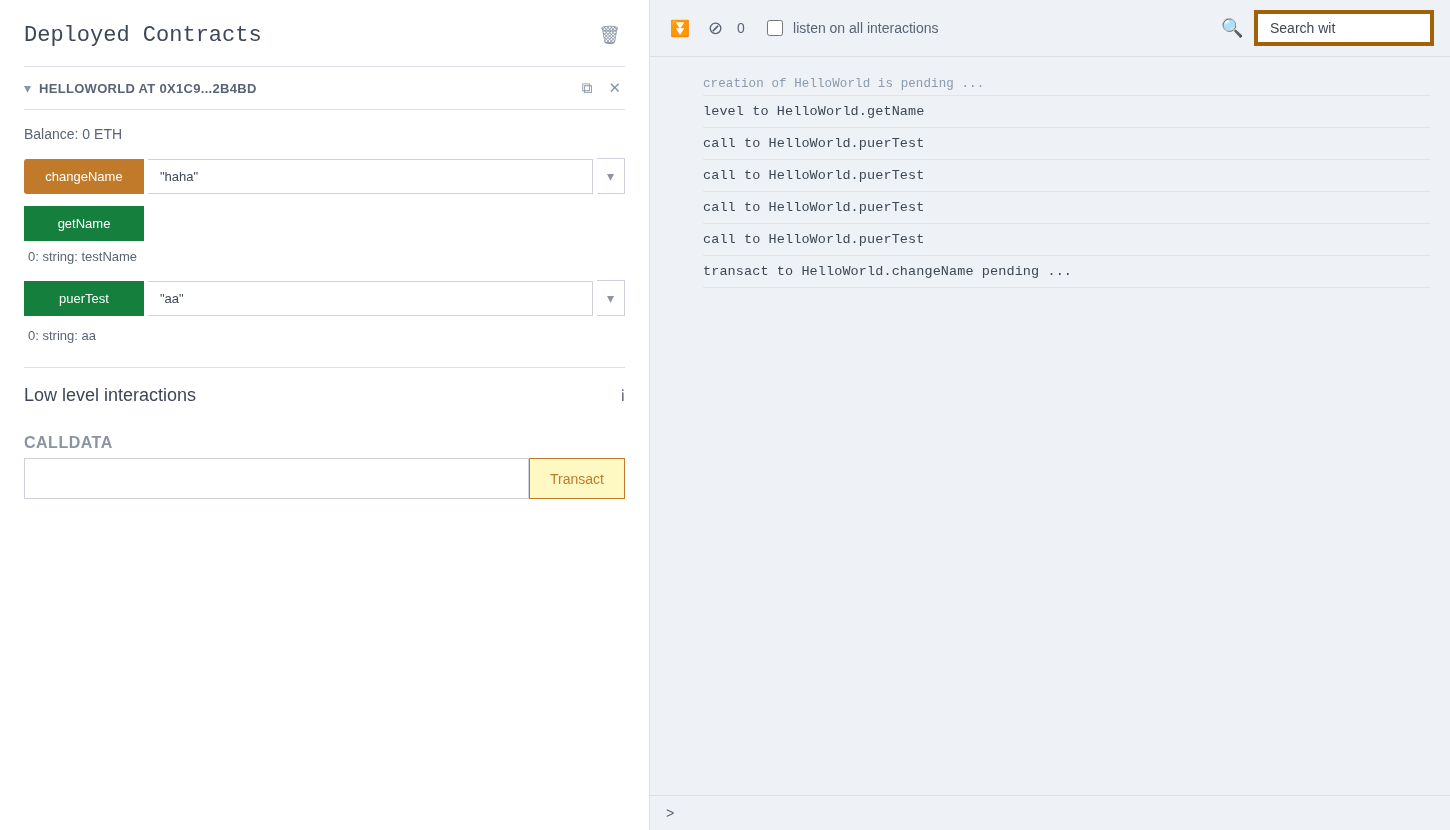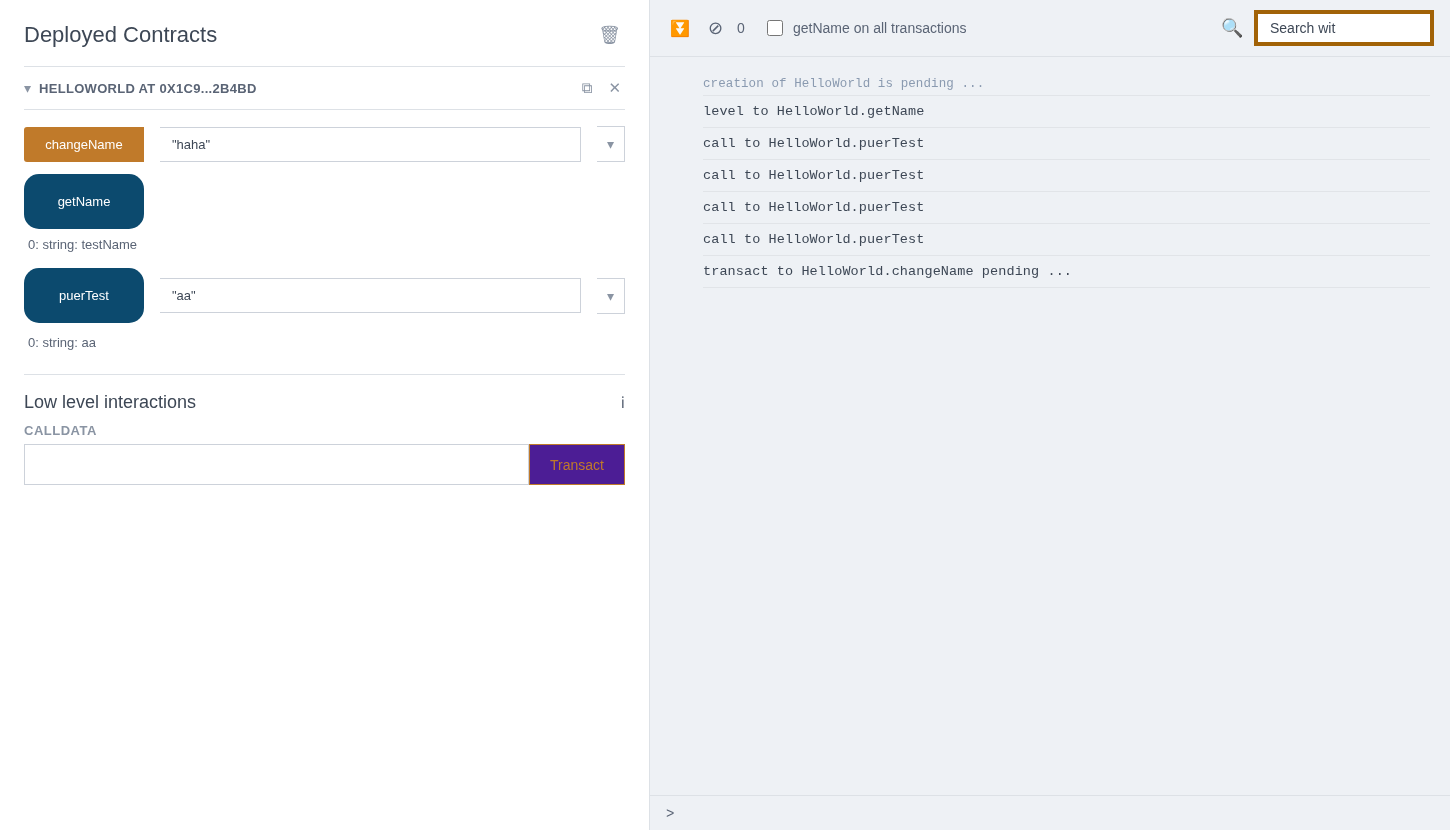--- a/index.html
+++ b/index.html
@@ -28,20 +28,21 @@
       display: flex;
       align-items: center;
       justify-content: space-between;
       margin-bottom: 16px;
     }
 
     .panel-title {
       font-size: 22px;
       font-weight: 400;
       color: #3d4755;
+      font-family: Liberation Mono, monospace;
     }
 
     .delete-icon-btn {
       background: none;
       border: none;
       cursor: pointer;
       color: #8a94a3;
       font-size: 18px;
       padding: 4px;
     }
@@ -83,45 +84,45 @@
       font-size: 14px;
       color: #5a6475;
       margin-bottom: 16px;
     }
 
     
     .function-row {
       display: flex;
       align-items: center;
       margin-bottom: 12px;
-      gap: 16px;
+      gap: 4px;
     }
 
     .btn-orange {
       background: #c07a2a;
       color: #fff;
       border: none;
       padding: 10px 14px;
       font-size: 13px;
       font-weight: 500;
       cursor: pointer;
       border-radius: 3px 0 0 3px;
       white-space: nowrap;
       min-width: 120px;
     }
 
     .btn-blue {
-      background: #0c4a6e;
+      background: #15803d;
       color: #fff;
       border: none;
-      padding: 20px 14px;
+      padding: 10px 14px;
       font-size: 13px;
       font-weight: 500;
       cursor: pointer;
-      border-radius: 15px;
+      border-radius: 0;
       white-space: nowrap;
       min-width: 120px;
     }
 
     .function-input {
       flex: 1;
       border: 1px solid #cdd2da;
       border-left: none;
       padding: 9px 12px;
       font-size: 13px;
@@ -166,44 +167,45 @@
       color: #3d4755;
     }
 
     .info-icon {
       color: #5a6475;
       font-size: 16px;
       cursor: pointer;
     }
 
     .calldata-label {
-      font-size: 13px;
+      font-size: 16px;
       font-weight: 600;
       color: #8a94a3;
       letter-spacing: 0.5px;
       margin-bottom: 6px;
+      margin-top: 18px;
     }
 
     .calldata-row {
       display: flex;
       align-items: stretch;
       gap: 0;
     }
 
     .calldata-input {
       flex: 1;
       border: 1px solid #cdd2da;
       padding: 12px;
       font-size: 13px;
       outline: none;
       background: #fff;
     }
 
     .transact-btn {
-      background: #4c1d95;
+      background: #fef9c3;
       border: 1px solid #c07a2a;
       color: #c07a2a;
       padding: 10px 20px;
       font-size: 14px;
       cursor: pointer;
       white-space: nowrap;
     }
 
     
     .right-panel {
@@ -322,20 +324,21 @@
     <span class="chevron-icon">▾</span>
     <span class="contract-name">HELLOWORLD AT 0X1C9...2B4BD</span>
     <button class="copy-icon-btn">
       <span>⧉</span>
     </button>
     <button class="close-icon-btn">
       <span>✕</span>
     </button>
   </div>
 
+  <div class="balance-text">Balance: 0 ETH</div>
 
   <div class="function-row">
     <button class="btn-orange">
       <span>changeName</span>
     </button>
     <input class="function-input" type="text" value="&quot;haha&quot;" style="">
     <button class="dropdown-btn">
       <span>▾</span>
     </button>
   </div>
@@ -384,21 +387,21 @@
 
   <div class="console-toolbar">
     <button class="toolbar-icon-btn">
       <span style="font-size:16px;">⏬</span>
     </button>
     <button class="toolbar-icon-btn">
       <span style="font-size:18px;">⊘</span>
     </button>
     <span class="count-badge">0</span>
     <input type="checkbox" class="listen-checkbox" style="">
-    <span class="listen-label">getName on all transactions</span>
+    <span class="listen-label">listen on all interactions</span>
     <button class="search-icon-btn">
       <span>🔍</span>
     </button>
     <input class="search-input" type="text" value="Search wit" placeholder="Search wit" style="">
   </div>
 
   <div class="console-output">
     <div class="log-line dimmed">
       <span>creation of HelloWorld is pending ...</span>
     </div>

